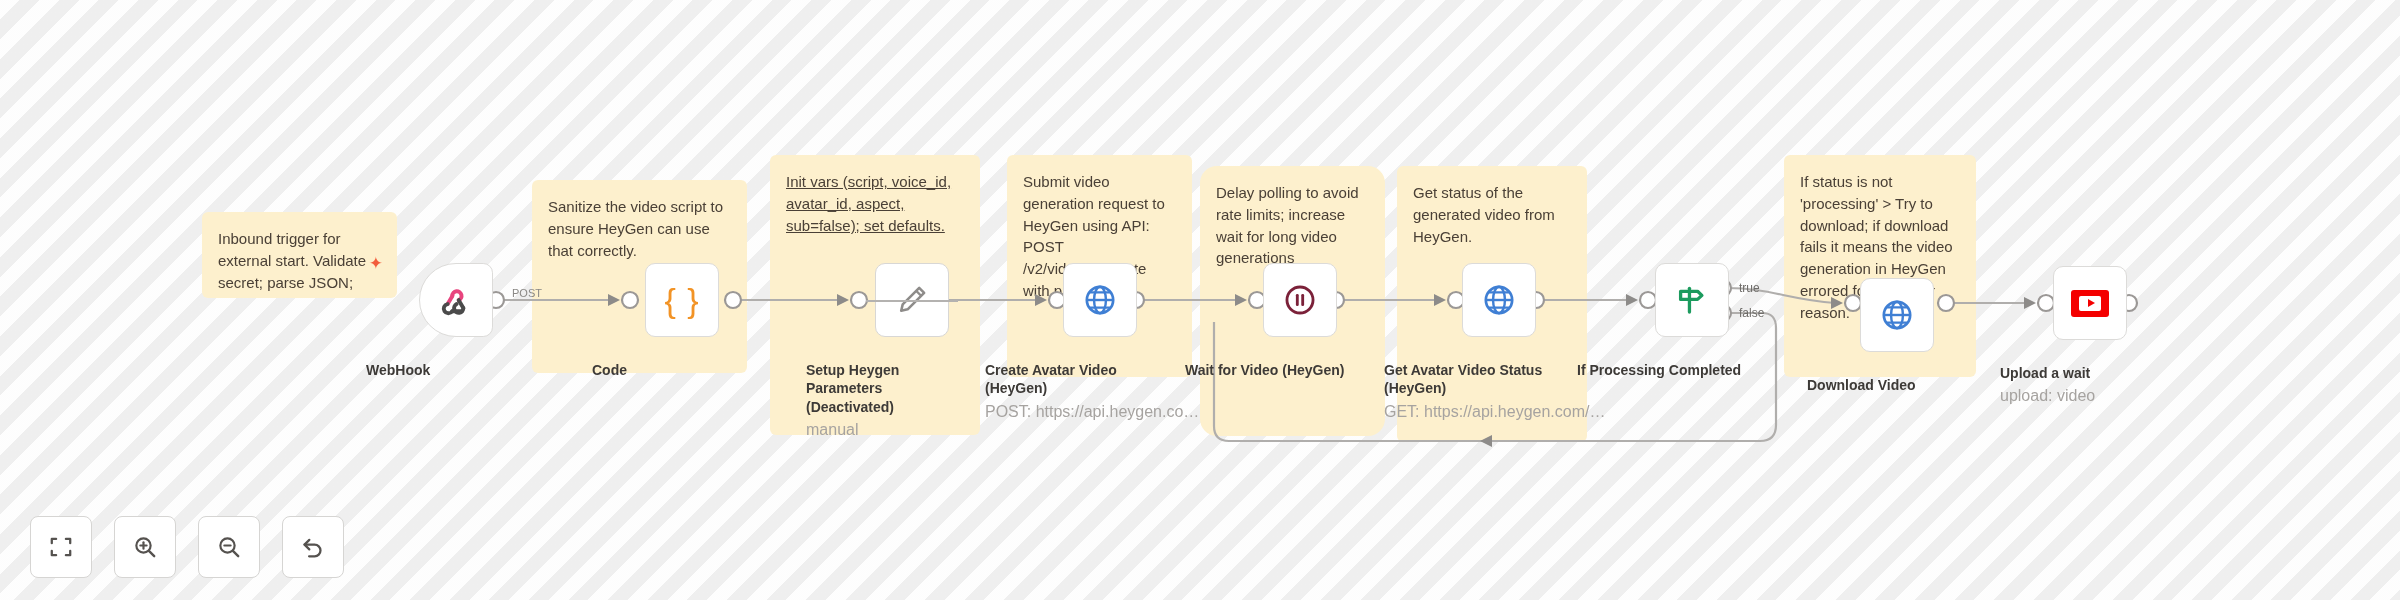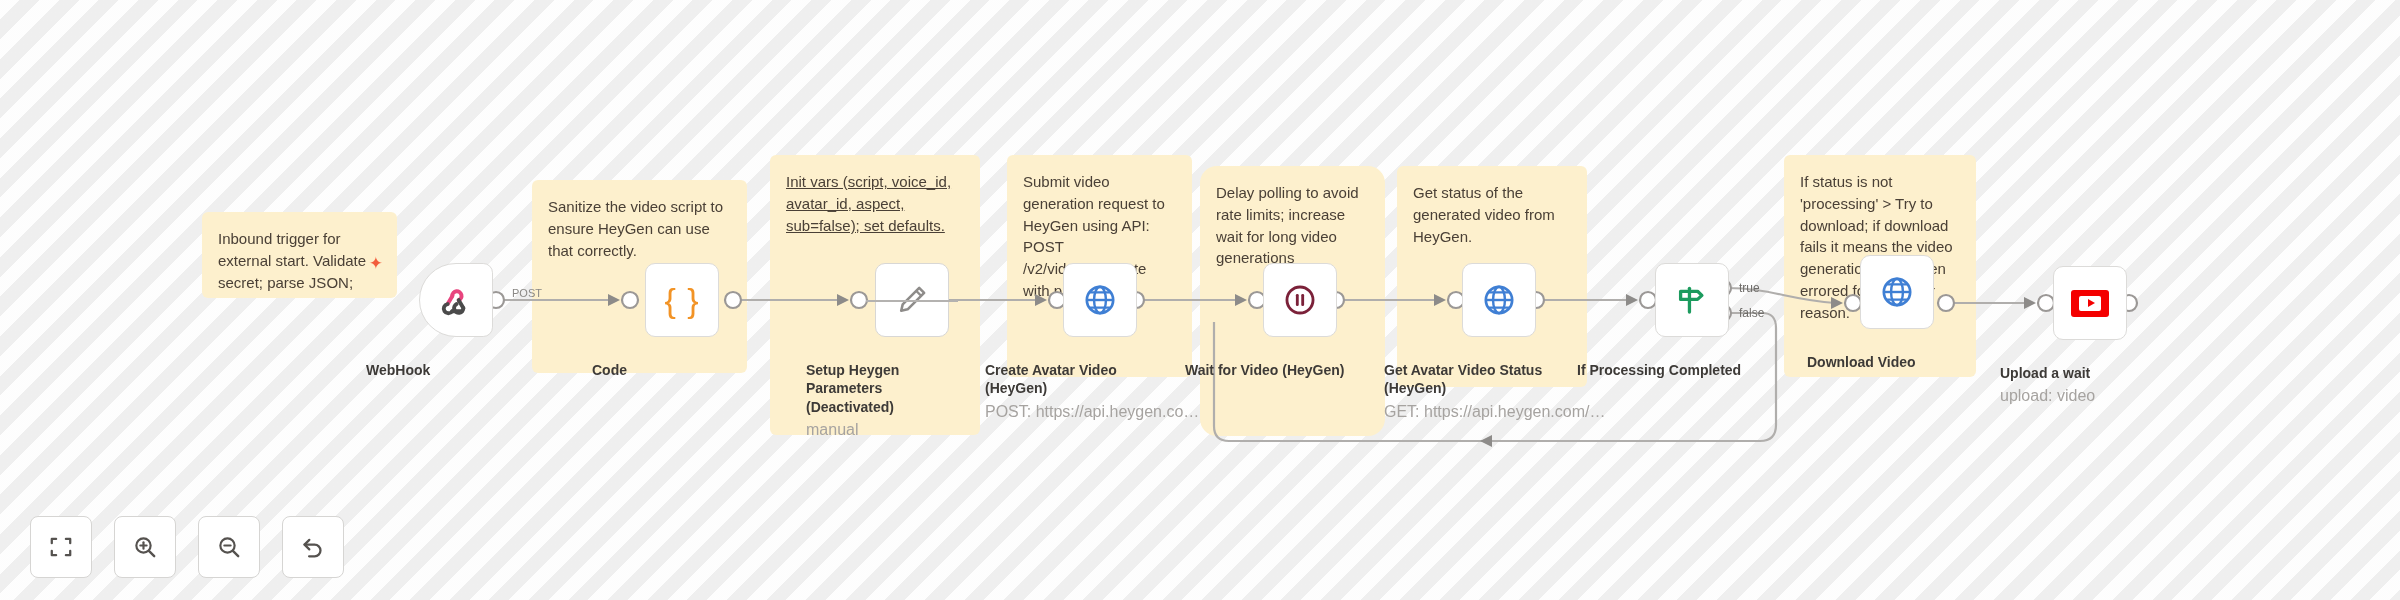--- a/index.html
+++ b/index.html
@@ -213,21 +213,21 @@
   </div>
 
   <div class="sticky" style="left:1007px; top:155px; width:185px; height:222px;">
     <div class="sticky-text">Submit video generation request to HeyGen using API: POST /v2/video/generate with params.</div>
   </div>
 
   <div class="sticky" style="left:1200px; top:166px; width:185px; height:270px;border-radius:17px;">
     <div class="sticky-text">Delay polling to avoid rate limits; increase wait for long video generations</div>
   </div>
 
-  <div class="sticky" style="left:1397px; top:166px; width:190px; height:221px;">
+  <div class="sticky" style="left:1397px; top:166px; width:190px; height:276px;">
     <div class="sticky-text">Get status of the generated video from HeyGen.</div>
   </div>
 
   <div class="sticky" style="left:1784px; top:155px; width:192px; height:222px;">
     <div class="sticky-text">If status is not 'processing'  &gt;  Try to download; if download fails it means the video generation in HeyGen errored for whatever reason.</div>
   </div>
 
 
   <svg id="wires" width="2400" height="600" viewBox="0 0 2400 600">
 
@@ -382,21 +382,21 @@
           <path d="M4.4 6.2h11.3l2.9 2.7-2.9 2.7H4.4z" fill="none" stroke="#1c9b5e" stroke-width="2.2" stroke-linejoin="round"></path>
           <line x1="10.3" y1="4.2" x2="10.3" y2="20" stroke="#1c9b5e" stroke-width="2.2" stroke-linecap="round"></line>
         </svg>
       </span>
     </div>
     <div class="node-caption wide">
       <span>If Processing Completed</span>
     </div>
   </div>
 
-  <div class="node" style="left:1860px; top:255px;">
+  <div class="node" style="left:1860px; top:278px;">
     <div class="node-box">
       <span class="icon-globe">
         <svg width="34" height="34" viewBox="0 0 24 24">
           <circle cx="12" cy="12" r="9.3" fill="none" stroke="#3f7fd4" stroke-width="1.9"></circle>
           <ellipse cx="12" cy="12" rx="4.2" ry="9.3" fill="none" stroke="#3f7fd4" stroke-width="1.7"></ellipse>
           <line x1="2.7" y1="12" x2="21.3" y2="12" stroke="#3f7fd4" stroke-width="1.7"></line>
           <path d="M4.6 6.6h14.8M4.6 17.4h14.8" fill="none" stroke="#3f7fd4" stroke-width="1.5"></path>
         </svg>
       </span>
     </div>

